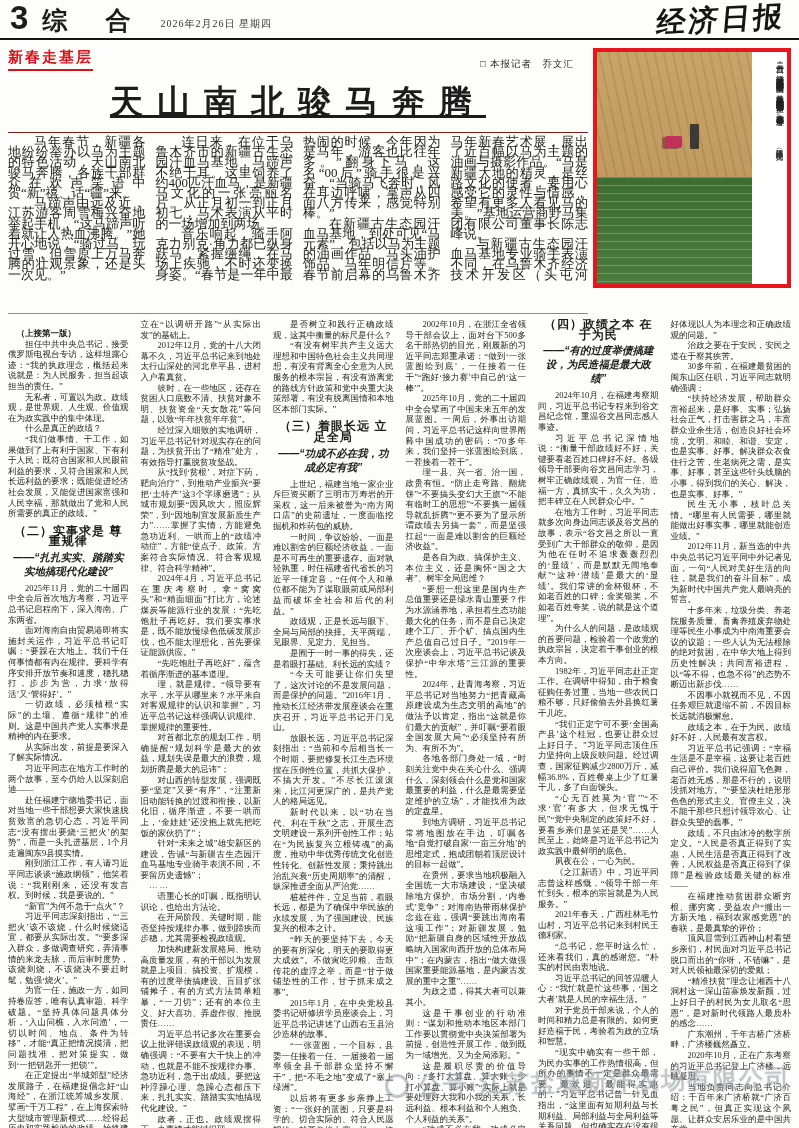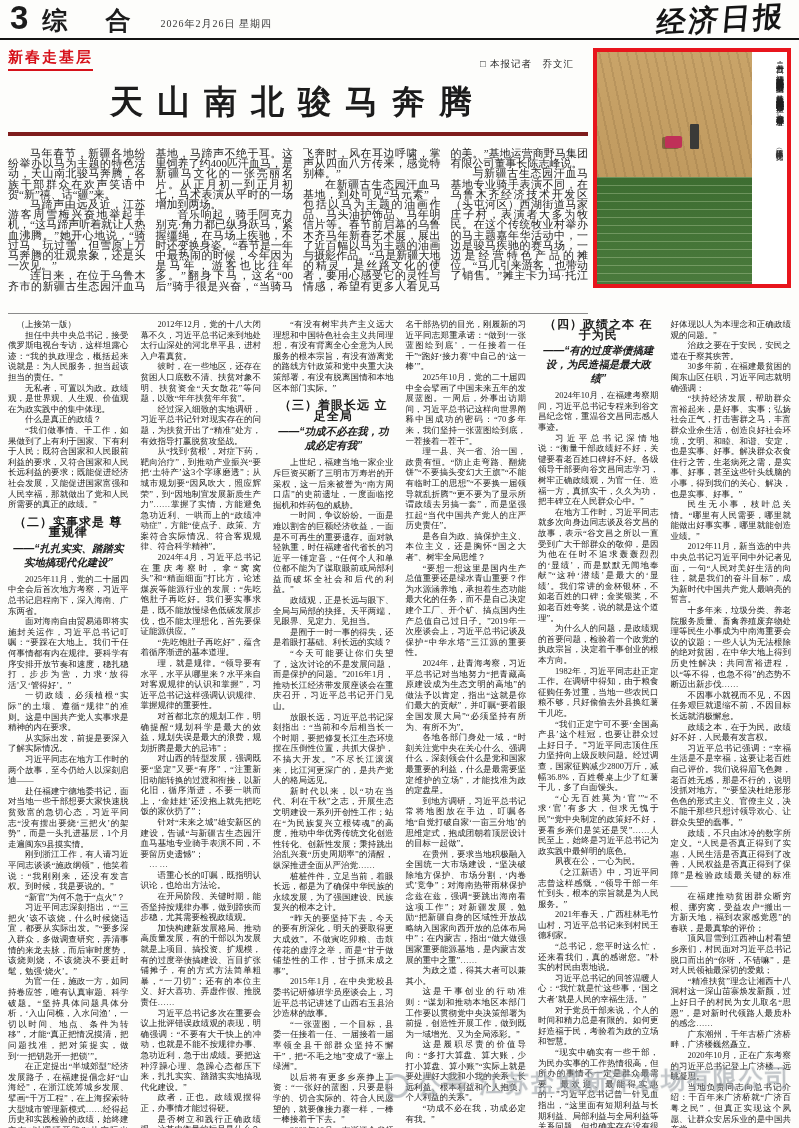--- a/index.html
+++ b/index.html
@@ -17,23 +17,23 @@
 
   
   .top-section{position:relative;height:274px;padding:6px 8px 0;box-sizing:border-box;}
   .top-left{width:580px;height:100%;box-sizing:border-box;border-bottom:1px solid #8a8a8a;}
   .tag-row{display:flex;justify-content:space-between;align-items:flex-end;padding-top:2px;}
   .tag{color:#d6121b;font-weight:900;font-size:15px;letter-spacing:2px;
        border-bottom:2px solid #d6121b;padding-bottom:2px;
        font-family:"Liberation Sans","DejaVu Sans",sans-serif;}
   .byline{font-size:9.5px;color:#222;padding-right:14px;letter-spacing:1px;}
   .headline{text-align:center;font-size:33px;font-weight:900;letter-spacing:14px;
-            margin:9px 0 7px;font-family:"Liberation Sans","DejaVu Sans",sans-serif;white-space:nowrap;}
+            margin:9px 0 7px;font-family:"Liberation Sans","DejaVu Sans",sans-serif;white-space:nowrap;text-decoration:underline;}
   .top-cols{column-count:4;column-gap:10px;height:151px;overflow:hidden;text-align:justify;
-            border-top:4px solid #7f1d1d;padding-top:12px;font-size:11px;line-height:10.2px;}
+            border-top:1px solid #7f1d1d;padding-top:4px;font-size:13px;line-height:10.2px;}
   .top-cols p{margin:0;text-indent:2em;}
 
   
   .photo-box{position:absolute;top:8px;right:8px;width:198px;height:240px;box-sizing:border-box;
              border:4px solid #e8151c;background:#fff;display:flex;}
   .photo-img{flex:1;position:relative;overflow:hidden;
      background:linear-gradient(180deg,#c9a express166 0,#c9a469 0%,#c09a5f 54%,#3d6d31 54%,#4a7a3c 100%);}
   .photo-img{background:linear-gradient(180deg,#c9a469 0%,#c09a5f 54%,#3d6d31 54%,#4a7a3c 100%);}
   .photo-img::before{content:"";position:absolute;left:0;top:0;right:0;height:54%;
      background:repeating-linear-gradient(78deg,rgba(110,82,45,.16) 0 2px,transparent 2px 9px);}
@@ -46,21 +46,21 @@
   .photo-caption{width:35px;box-sizing:border-box;background:#fff;writing-mode:vertical-rl;
                  font-size:8px;line-height:11.4px;letter-spacing:.5px;padding:5px 2px;color:#222;
                  text-align:justify;}
   .photo-credit{font-size:7.5px;color:#333;}
 
   
   .main-section{height:836px;padding:5px 8px 0;box-sizing:border-box;}
   .main-cols{column-count:6;column-gap:12px;height:100%;overflow:hidden;text-align:justify;
              font-size:8.5px;line-height:10.6px;}
   .main-cols p{margin:0;text-indent:2em;}
-  .main-cols p.note{text-indent:1em;font-weight:400;}
+  .main-cols p.note{text-indent:1em;font-weight:700;margin-top:9px;}
   .main-cols p.dots{text-indent:1em;letter-spacing:2px;}
   .sec-head{break-inside:avoid;margin:7px 0 5px;font-family:"Liberation Sans","DejaVu Sans",sans-serif;}
   .sec-head-title{text-align:center;font-weight:900;font-size:12px;letter-spacing:1px;margin-bottom:3px;}
   .sec-head-sub{text-align:center;font-weight:700;font-style:italic;font-size:10.5px;line-height:14px;}
 
   
   .watermark{position:absolute;left:385px;top:1066px;width:410px;display:flex;align-items:center;gap:8px;
              color:#8f979f;opacity:.55;transform:rotate(-1.2deg);filter:blur(.6px);
              font-weight:700;font-size:24px;letter-spacing:2px;white-space:nowrap;pointer-events:none;
              font-family:"Liberation Sans","DejaVu Sans",sans-serif;z-index:5;}
@@ -161,21 +161,21 @@
         <p class="">“今天可能要让你们失望了，这次讨论的不是发展问题，而是保护的问题。”2016年1月，推动长江经济带发展座谈会在重庆召开，习近平总书记开门见山。</p>
         <p class="">放眼长远，习近平总书记深刻指出：“当前和今后相当长一个时期，要把修复长江生态环境摆在压倒性位置，共抓大保护，不搞大开发。”不尽长江滚滚来，比江河更深广的，是共产党人的格局远见。</p>
         <p class="">新时代以来，以“功在当代、利在千秋”之志，开展生态文明建设一系列开创性工作；站在“为民族复兴立根铸魂”的高度，推动中华优秀传统文化创造性转化、创新性发展；秉持跳出治乱兴衰“历史周期率”的清醒，纵深推进全面从严治党……</p>
         <p class="">桩桩件件，立足当前，着眼长远，都是为了确保中华民族的永续发展，为了强国建设、民族复兴的根本之计。</p>
         <p class="">“昨天的要坚持下去，今天的要有所深化，明天的要取得更大成效”。不做寅吃卯粮、击鼓传花的虚浮之举，而是“甘于做铺垫性的工作，甘于抓未成之事”。</p>
         <p class="">2015年1月，在中央党校县委书记研修班学员座谈会上，习近平总书记讲述了山西右玉县治沙造林的故事。</p>
         <p class="">“一张蓝图，一个目标，县委一任接着一任、一届接着一届率领全县干部群众坚持不懈干”，把“不毛之地”变成了“塞上绿洲”。</p>
         <p class="">以后将有更多乡亲挣上工资：“一张好的蓝图，只要是科学的、切合实际的、符合人民愿望的，就要像接力赛一样，一棒一棒接着干下去。”</p>
         <p class="">2002年10月，在浙江全省领导干部会议上，面对台下500多名干部热切的目光，刚履新的习近平同志郑重承诺：“做到‘一张蓝图绘到底’，一任接着一任干”“跑好‘接力赛’中自己的‘这一棒’”。</p>
         <p class="">2025年10月，党的二十届四中全会擘画了中国未来五年的发展蓝图。一周后，外事出访期间，习近平总书记这样向世界阐释中国成功的密码：“70多年来，我们坚持一张蓝图绘到底，一茬接着一茬干”。</p>
-        <p class="">理一县、兴一省、治一国，政贵有恒。“防止走弯路、翻烧饼”“不要搞头变幻大王旗”“不能有临时工的思想”“不要换一届领导就乱折腾”“更不要为了显示所谓政绩去另搞一套”，而是坚强扛起“当代中国共产党人的庄严历史责任”。</p>
+        <p class="">理一县、兴一省、治一国，政贵有恒。“防止走弯路、翻烧饼”“不要搞头变幻大王旗”“不能有临时工的思想”“不要换一届领导就乱折腾”“更不要为了显示所谓政绩去另搞一套”，而是坚强扛起“一面是难以割舍的巨额经济收益”。</p>
         <p class="">是各自为政、搞保护主义、本位主义，还是胸怀“国之大者”、树牢全局思维？</p>
         <p class="">“要想一想这里是国内生产总值重要还是绿水青山重要？作为水源涵养地，承担着生态功能最大化的任务，而不是自己决定建个工厂、开个矿、搞点国内生产总值自己过日子。”2019年一次座谈会上，习近平总书记谈及保护“中华水塔”三江源的重要性。</p>
         <p class="">2024年，赴青海考察，习近平总书记对当地努力“把青藏高原建设成为生态文明的高地”的做法予以肯定，指出“这就是你们最大的贡献”，并叮嘱“要着眼全国发展大局”“必须坚持有所为、有所不为”。</p>
         <p class="">各地各部门身处一域，“时刻关注党中央在关心什么、强调什么，深刻领会什么是党和国家最重要的利益，什么是最需要坚定维护的立场”，才能找准为政的定盘星。</p>
         <p class="">到地方调研，习近平总书记常将地图放在手边，叮嘱各地“自觉打破自家‘一亩三分地’的思维定式，抱成团朝着顶层设计的目标一起做”。</p>
         <p class="">在贵州，要求当地积极融入全国统一大市场建设，“坚决破除地方保护、市场分割，‘内卷式’竞争”；对海南热带雨林保护念兹在兹，强调“要跳出海南看这项工作”；对新疆发展，勉励“把新疆自身的区域性开放战略纳入国家向西开放的总体布局中”；在内蒙古，指出“做大做强国家重要能源基地，是内蒙古发展的重中之重”……</p>
         <p class="">为政之道，得其大者可以兼其小。</p>
         <p class="">这是干事创业的行动准则：“谋划和推动本地区本部门工作要以贯彻党中央决策部署为前提，创造性开展工作，做到既为一域增光、又为全局添彩。”</p>
         <p class="">这是履职尽责的价值导向：“多打大算盘、算大账，少打小算盘、算小账”“实际上就是要处理好大我和小我的关系，长远利益、根本利益和个人抱负、个人利益的关系”。</p>
         <p class="">“功成不必在我，功成必定有我。”</p>

